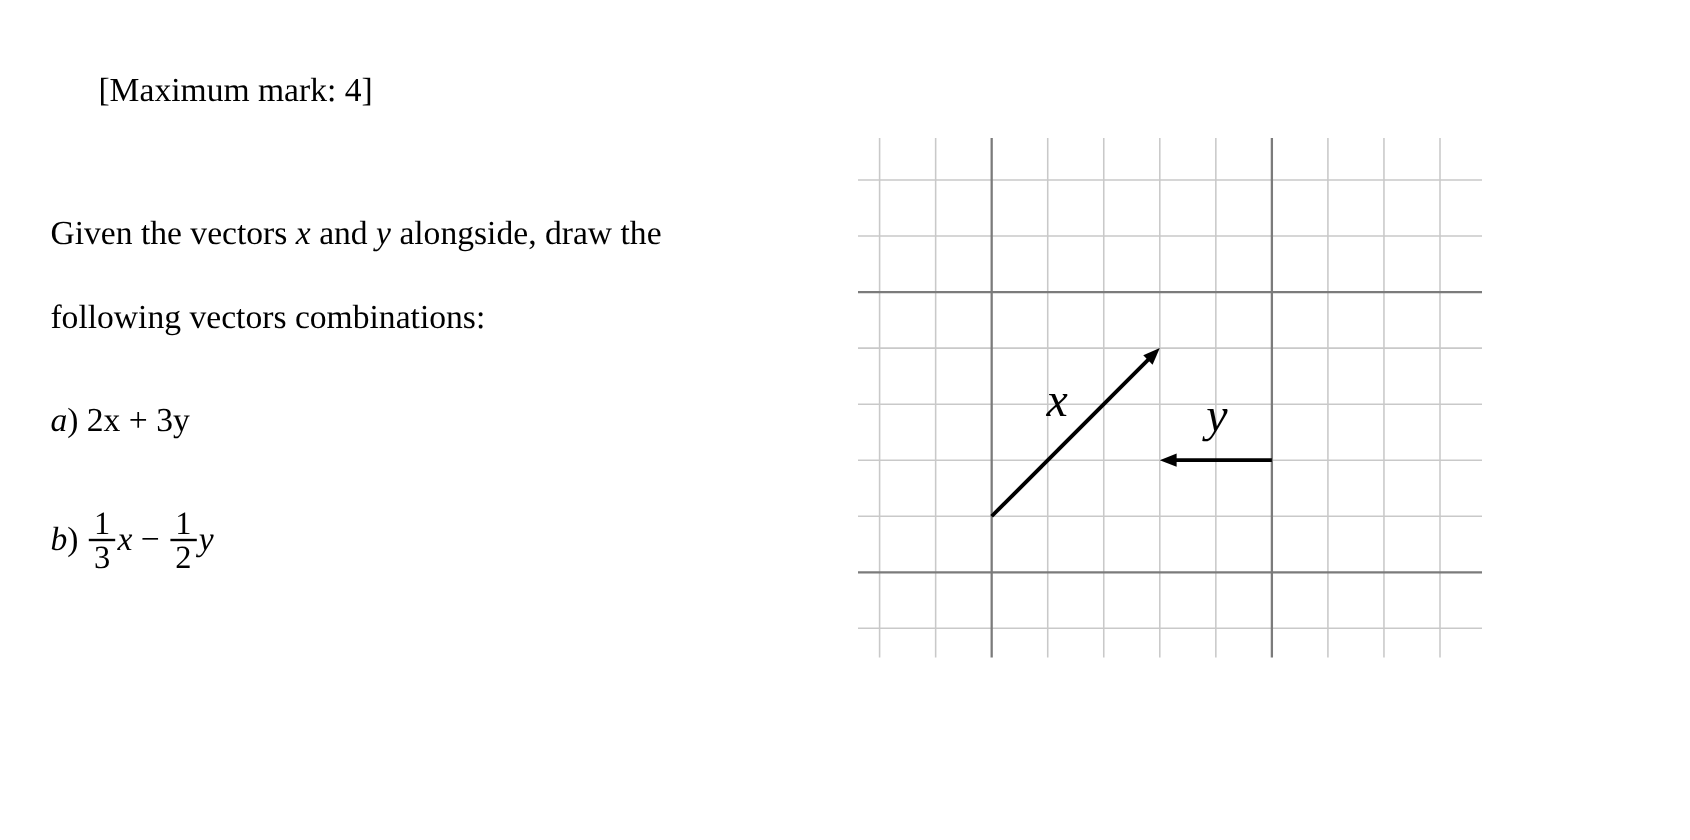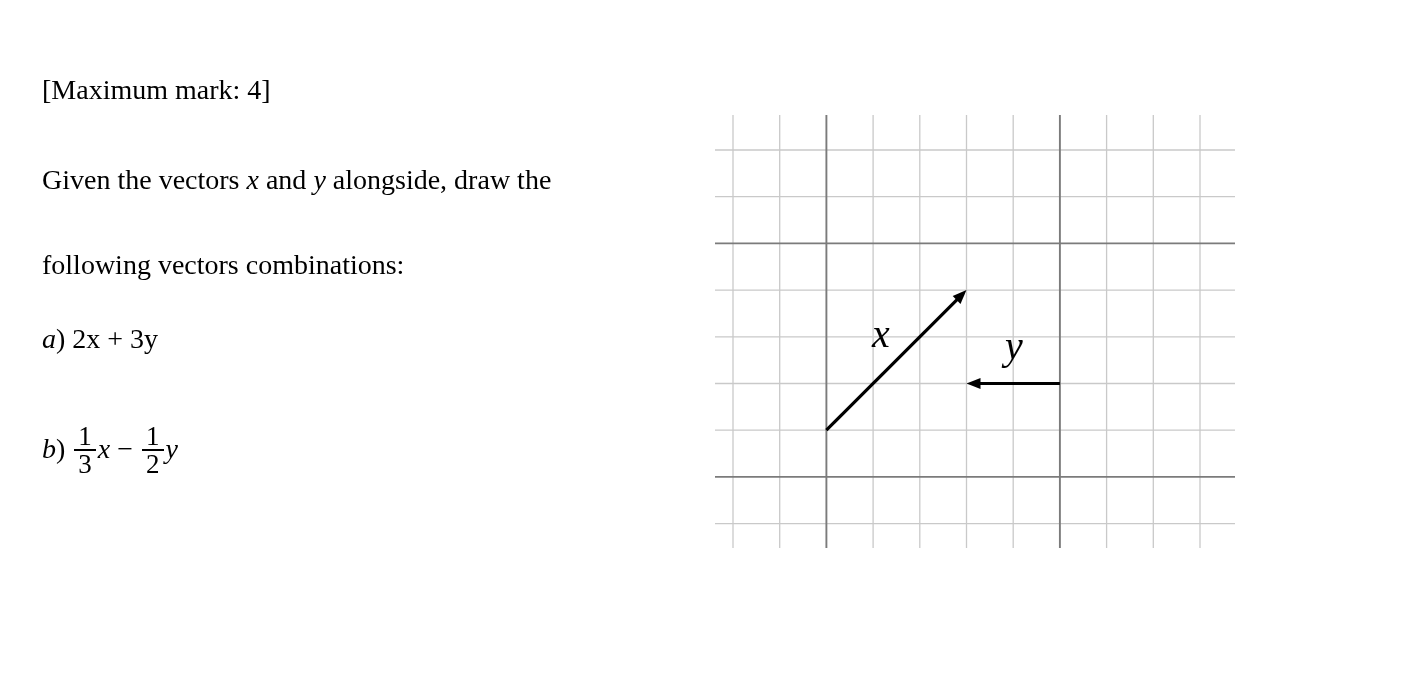--- a/index.html
+++ b/index.html
@@ -10,24 +10,24 @@
     overflow:hidden;
     font-family:"Liberation Serif","DejaVu Serif",serif;
     color:#000;
   }
   .line{
     position:absolute;left:42px;
     font-size:28px;line-height:1.15;
     white-space:nowrap;
   }
   .it{font-style:italic;}
-  .mark-line{top:74px;}
-  .intro-1{top:164px;}
+  .mark-line{top:60px;margin-left:40px;}
+  .intro-1{top:179px;}
   .intro-2{top:249px;}
-  .item-a{top:323px;}
+  .item-a{top:335px;}
   .item-b{top:423px;}
   .frac{
     display:inline-block;text-align:center;
     vertical-align:-15px;
     font-size:27px;line-height:26px;
     margin:0 2px;
   }
   .frac .num{display:block;border-bottom:2px solid #000;padding:0 4px;}
   .frac .den{display:block;padding:0 4px;}
   #figure{

